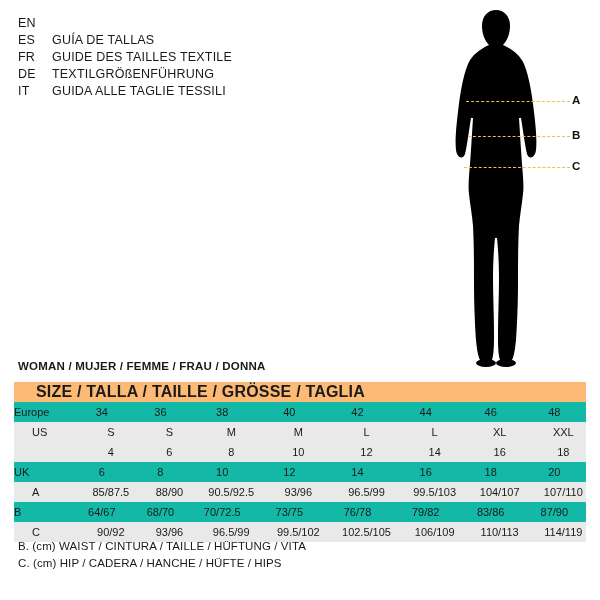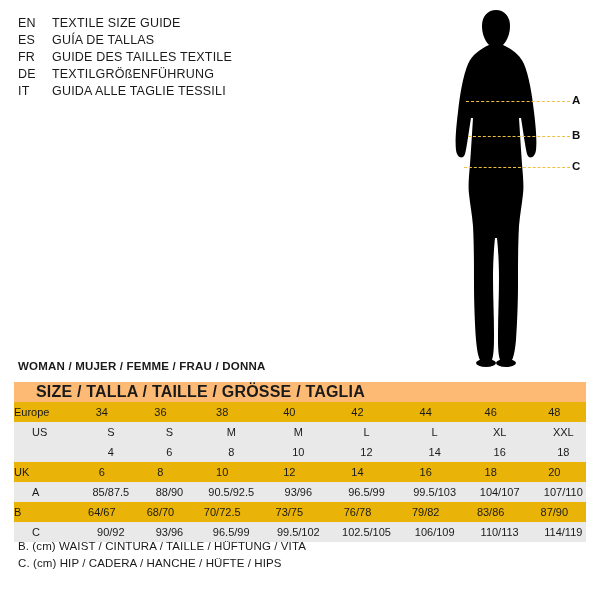--- a/index.html
+++ b/index.html
@@ -96,21 +96,21 @@
     font-weight: bold;
     font-size: 16px;
     padding-left: 22px;
     letter-spacing: 0.2px;
   }
   tr.band td {
     background: #e9e9e9;
     padding-left: 18px;
   }
   tr.plain td {
-    background: #eab308;
+    background: #14b8a6;
   }
   td.label-col {
     width: 88px;
     padding-left: 6px;
     text-align: left;
   }
   td.val {
     text-align: center;
     width: 60px;
   }
@@ -129,21 +129,20 @@
   }
 </style>
 </head>
 <body>
 
 <div class="page">
 
   <div class="lang-block">
     <div class="lang-row">
       <span class="lang-code">EN</span>
-      <span class="lang-text">TEXTILE SIZE GUIDE</span>
     </div>
     <div class="lang-row">
       <span class="lang-code">ES</span>
       <span class="lang-text">GUÍA DE TALLAS</span>
     </div>
     <div class="lang-row">
       <span class="lang-code">FR</span>
       <span class="lang-text">GUIDE DES TAILLES TEXTILE</span>
     </div>
     <div class="lang-row">

